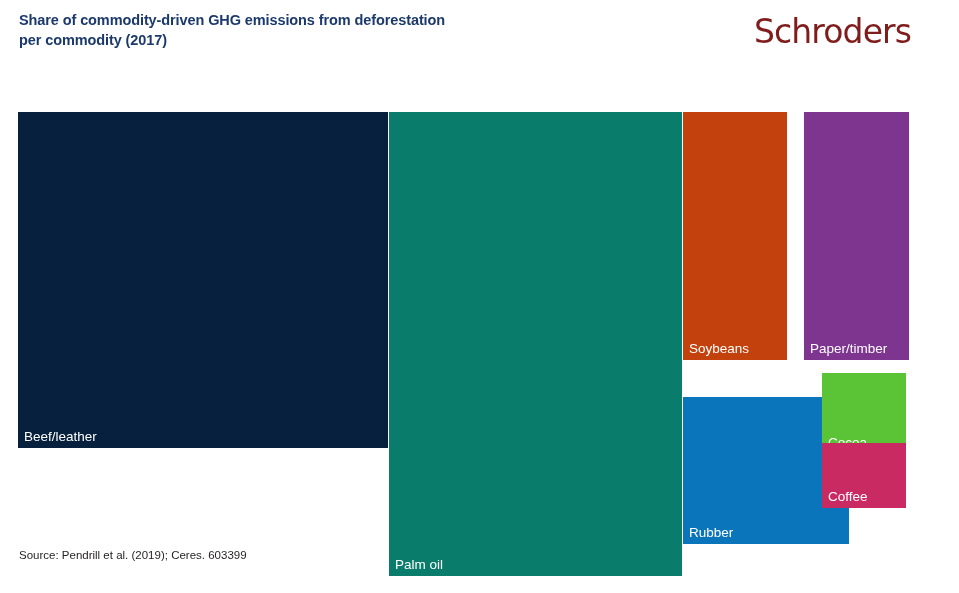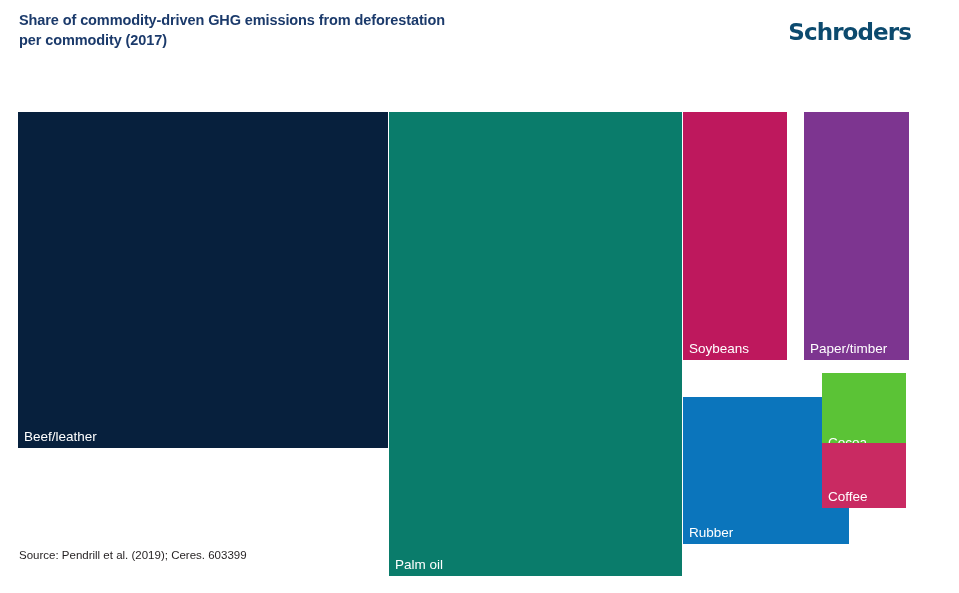--- a/index.html
+++ b/index.html
@@ -32,23 +32,23 @@
     font-weight: bold;
     line-height: 20px;
     letter-spacing: -0.1px;
   }
   .chart-title .line2 { display: block; }
 
   .brand-logo {
     position: absolute;
     right: 48px;
     top: 12px;
-    color: #0c4a6e;
-    font-size: 23px;
-    font-weight: bold;
+    color: #7f1d1d;
+    font-size: 33px;
+    font-weight: normal;
     letter-spacing: -0.9px;
     font-family: "DejaVu Sans", sans-serif;
     line-height: 40px;
   }
 
   
   .treemap {
     position: absolute;
     left: 18px;
     top: 112px;
@@ -94,21 +94,21 @@
   <div class="brand-logo">Schroders</div>
 </div>
 
 <div class="treemap">
     <div class="tile" style="left: 0px; top: 0px; width: 370px; height: 336px; background: rgb(7, 32, 61);">
       <span class="tile-label" style="color: rgb(255, 255, 255);">Beef/leather</span>
     </div>
     <div class="tile" style="left: 371px; top: 0px; width: 293px; height: 464px; background: rgb(10, 124, 107);">
       <span class="tile-label" style="color: rgb(255, 255, 255);">Palm oil</span>
     </div>
-    <div class="tile" style="left: 665px; top: 0px; width: 104px; height: 248px; background: #be185d;">
+    <div class="tile" style="left: 665px; top: 0px; width: 104px; height: 248px; background: #c2410c;">
       <span class="tile-label" style="color: rgb(255, 255, 255);">Soybeans</span>
     </div>
     <div class="tile" style="left: 786px; top: 0px; width: 105px; height: 248px; background: rgb(125, 53, 144);">
       <span class="tile-label" style="color: rgb(255, 255, 255);">Paper/timber</span>
     </div>
     <div class="tile" style="left: 665px; top: 249px; width: 166px; height: 147px; background: rgb(11, 117, 188); margin-top: 36px;">
       <span class="tile-label" style="color: rgb(255, 255, 255);">Rubber</span>
     </div>
     <div class="tile" style="left: 804px; top: 261px; width: 84px; height: 81px; background: rgb(91, 195, 54);">
       <span class="tile-label" style="color: rgb(255, 255, 255);">Cocoa</span>

